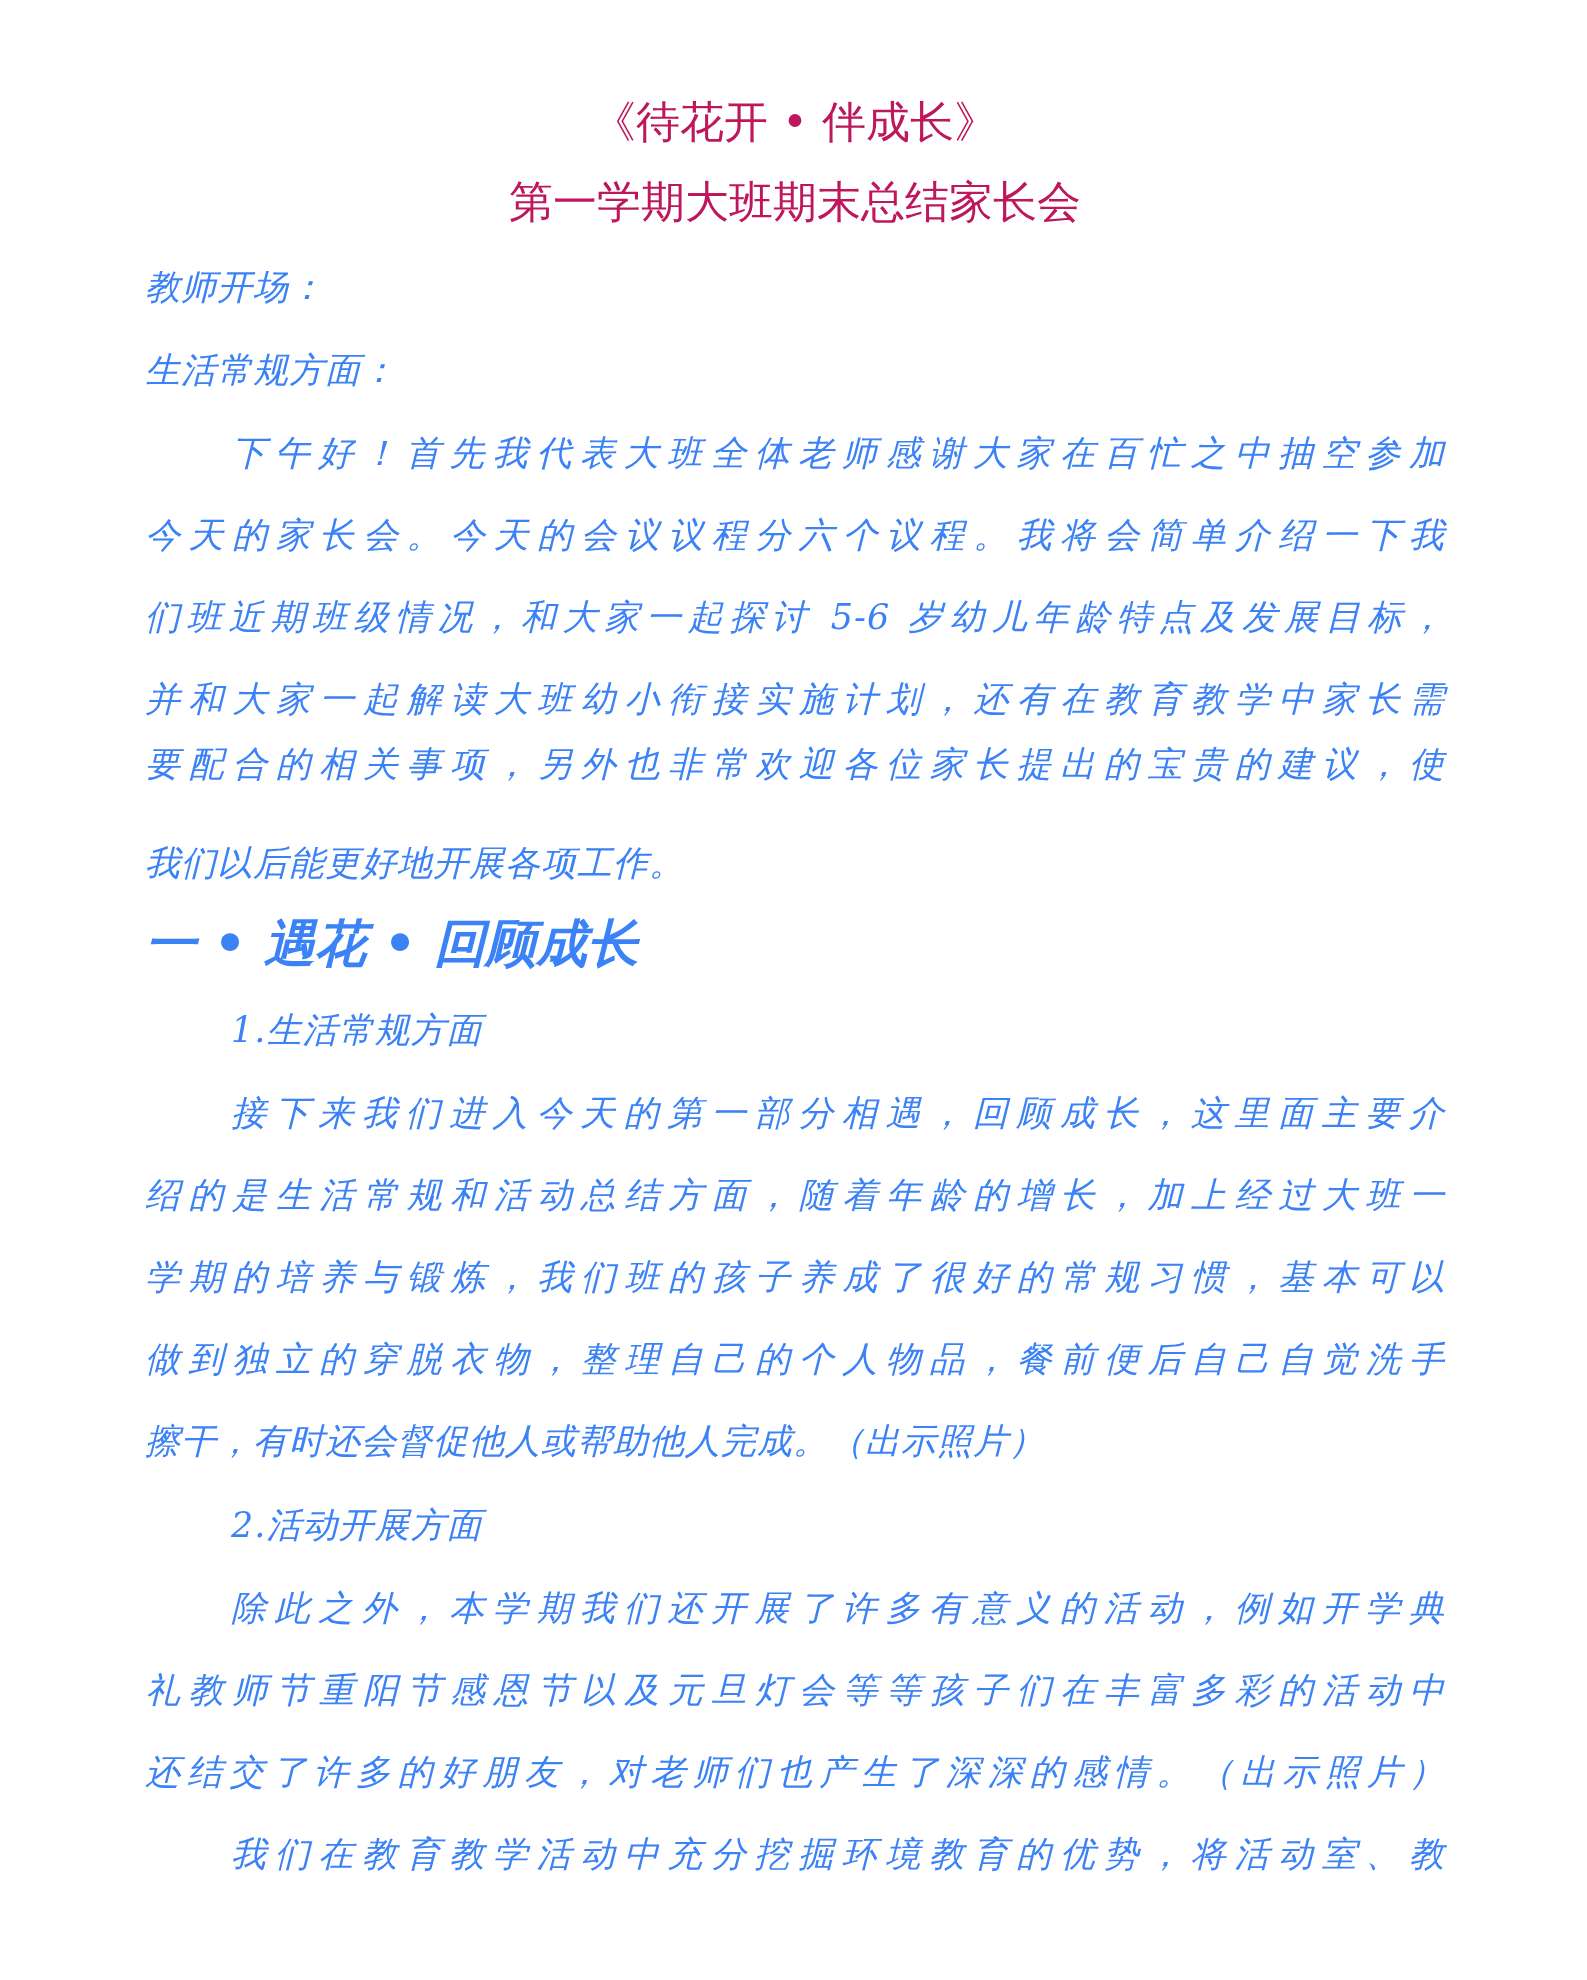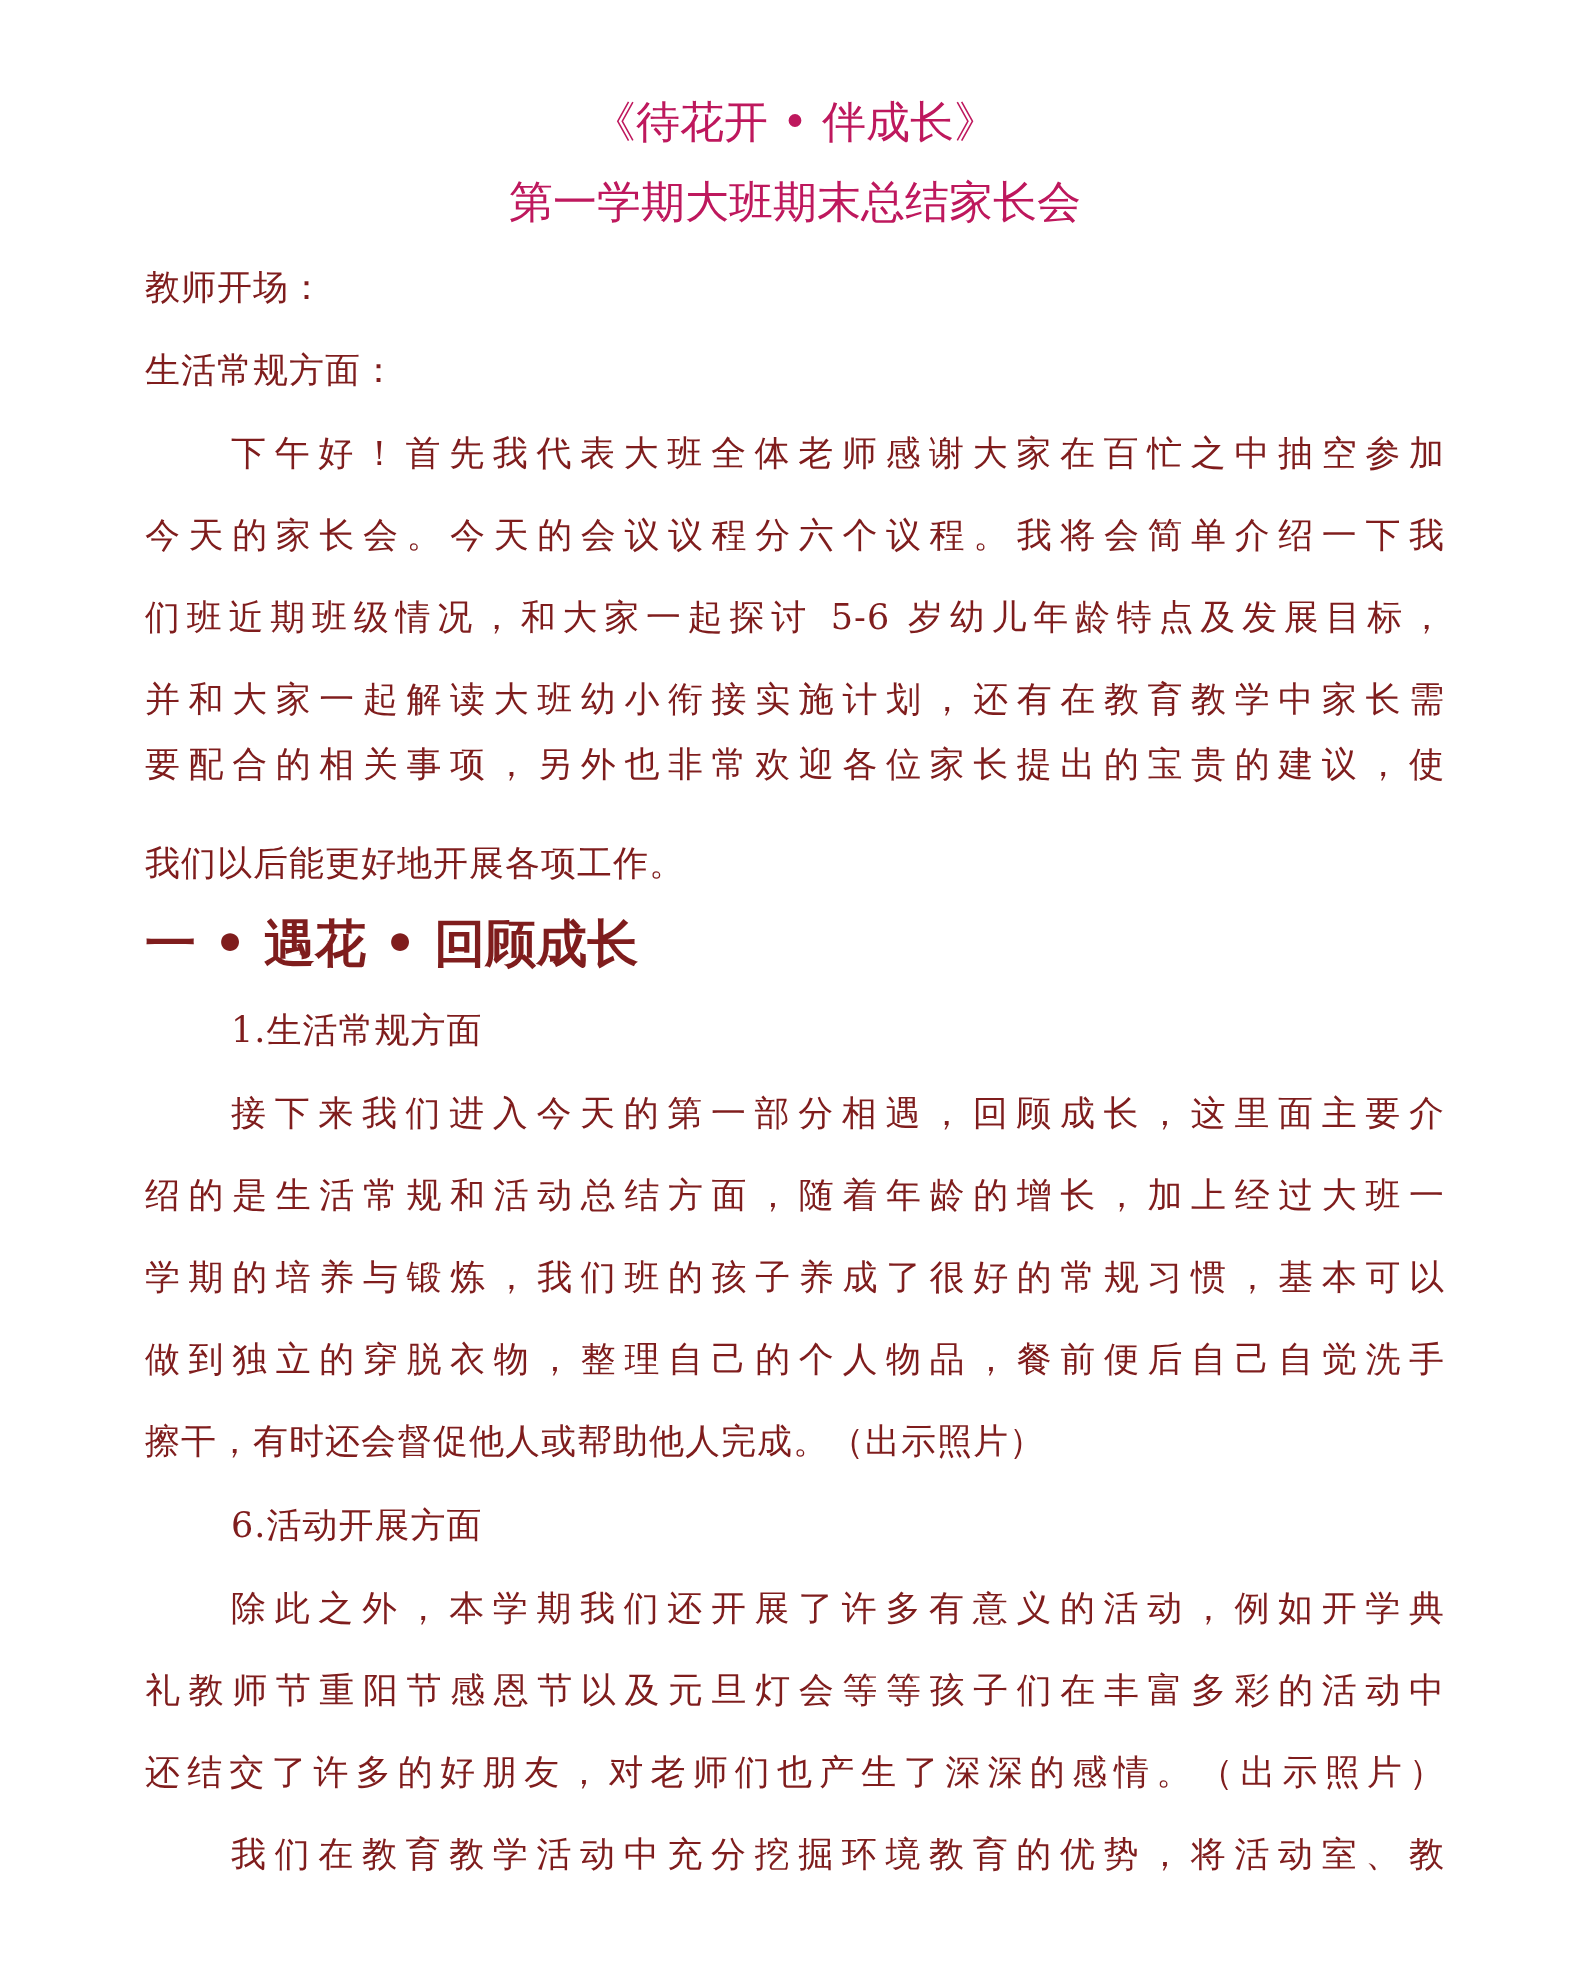--- a/index.html
+++ b/index.html
@@ -4,21 +4,21 @@
 <style>
   html, body { margin: 0; padding: 0; background: #ffffff; }
   body { width: 1587px; height: 1980px; position: relative; overflow: hidden;
          font-family: "DejaVu Serif", "Liberation Serif", serif; color: #111111; }
   .page { position: absolute; left: 145px; top: 0; width: 1300px; }
   .title { position: absolute; left: 0; width: 1300px; text-align: center;
            font-size: 44px; line-height: 60px; font-weight: normal; color: #be185d; }
   .title.t1 { top: 92px; }
   .title.t2 { top: 172px; }
   .line { position: absolute; left: 0; font-size: 35px; line-height: 50px;
-          white-space: nowrap; letter-spacing: 1px; color: #7f1d1d; }
+          white-space: nowrap; letter-spacing: 1px; color: #3b82f6; font-style: italic; }
   .just { width: 1300px; text-align: justify; text-align-last: justify; }
   .indent { left: 86px; }
   .indent.just { width: 1214px; }
   .heading { font-size: 51px; font-weight: bold; letter-spacing: 0px; }
   .sub { font-size: 35px; }
 </style>
 </head>
 <body>
 
 <div class="page">
@@ -41,20 +41,20 @@
 
   <div class="line indent sub" style="top:1005px">1.生活常规方面</div>
   <div>
     <div class="line indent just" style="top:1088px">接下来我们进入今天的第一部分相遇，回顾成长，这里面主要介</div>
     <div class="line just" style="top:1170px">绍的是生活常规和活动总结方面，随着年龄的增长，加上经过大班一</div>
     <div class="line just" style="top:1252px">学期的培养与锻炼，我们班的孩子养成了很好的常规习惯，基本可以</div>
     <div class="line just" style="top:1334px">做到独立的穿脱衣物，整理自己的个人物品，餐前便后自己自觉洗手</div>
     <div class="line" style="top:1416px">擦干，有时还会督促他人或帮助他人完成。（出示照片）</div>
   </div>
 
-  <div class="line indent sub" style="top:1500px">6.活动开展方面</div>
+  <div class="line indent sub" style="top:1500px">2.活动开展方面</div>
   <div>
     <div class="line indent just" style="top:1583px">除此之外，本学期我们还开展了许多有意义的活动，例如开学典</div>
     <div class="line just" style="top:1665px">礼教师节重阳节感恩节以及元旦灯会等等孩子们在丰富多彩的活动中</div>
     <div class="line just" style="top:1747px">还结交了许多的好朋友，对老师们也产生了深深的感情。（出示照片）</div>
     <div class="line indent just" style="top:1829px">我们在教育教学活动中充分挖掘环境教育的优势，将活动室、教</div>
   </div>
 </div>
 
 </body></html>

